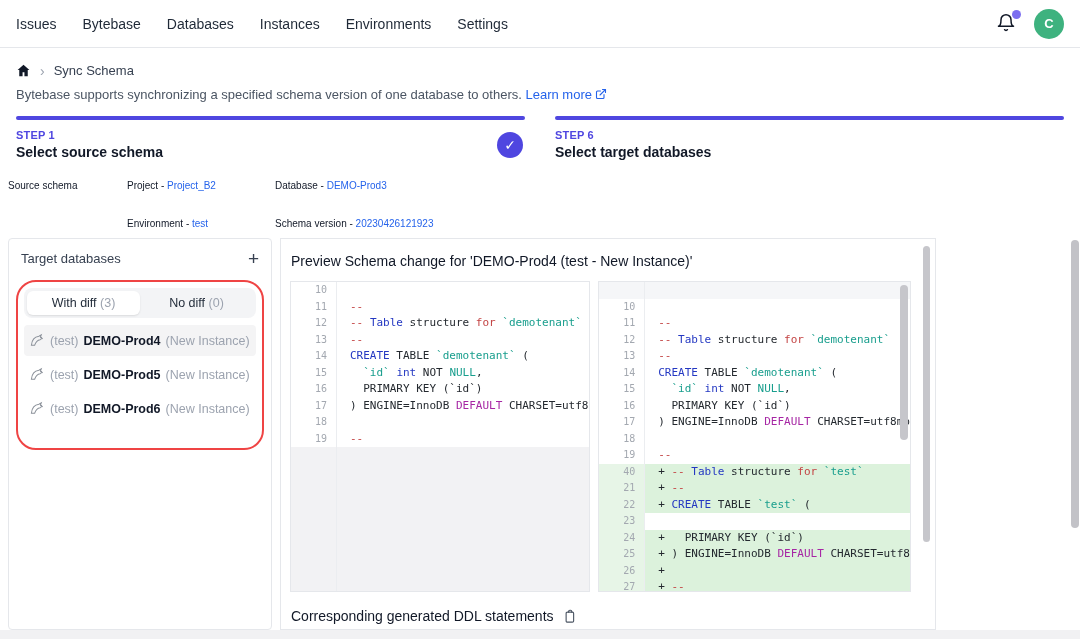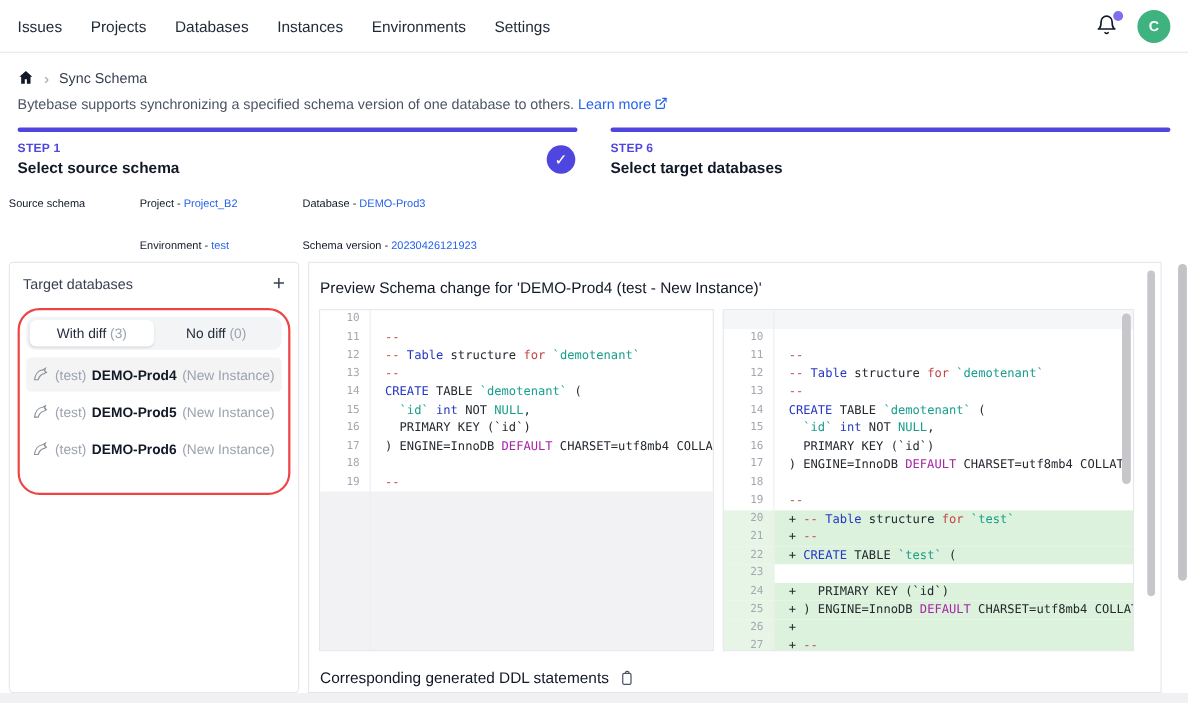--- a/index.html
+++ b/index.html
@@ -55,21 +55,21 @@
   .tab.active{background:#fff;box-shadow:0 1px 2px rgba(0,0,0,.1)}
   .tab .count{color:var(--muted)}
   .db-list{margin-top:7px}
   .db-item{display:flex;align-items:center;gap:5px;padding:8px 6px;font-size:12.5px;border-radius:4px;cursor:pointer;margin-top:3px;white-space:nowrap}
   .db-item.selected{background:#f4f4f5}
   .db-item .env,.db-item .suffix{color:var(--muted)}
   .db-item .name{font-weight:700;color:var(--ink)}
   .db-item svg{width:15px;height:15px;flex:none}
 
   
-  .right-panel{position:absolute;left:280px;top:238px;bottom:9px;width:776px;background:#fff;
+  .right-panel{position:absolute;left:280px;top:238px;bottom:9px;width:656px;background:#fff;
     border:1px solid var(--border);overflow:hidden}
   .preview-title{padding:14px 10px 12px;font-size:14px;color:var(--ink)}
   .diff-wrap{display:flex;gap:8px;margin:0 24px 0 9px}
   .diff-pane{border:1px solid var(--border);display:flex;flex-direction:column;overflow:hidden;height:311px;background:#fff}
   .pane-left{width:359px}
   .pane-right{width:374px;position:relative}
   .drow{display:flex;height:16.5px;line-height:16.5px;flex:none;font-family:"DejaVu Sans Mono",monospace;font-size:11px;white-space:pre}
   .drow .gutter{width:46px;flex:none;text-align:right;padding-right:9px;color:#a3a8b0;border-right:1px solid #ebedf0;font-size:10px}
   .drow .code{flex:1;padding-left:13px;overflow:hidden;color:#24292f}
   .drow.hunk,.drow.spacer{background:#f5f6f8}
@@ -87,21 +87,21 @@
 
   .ddl-row{display:flex;align-items:center;gap:9px;margin:16px 0 0 10px;font-size:14px;color:var(--ink)}
   .ddl-row svg{width:15px;height:15px;cursor:pointer}
 </style>
 </head>
 <body>
 
 <div class="topnav">
   <div class="nav-items">
     <span class="nav-item">Issues</span>
-    <span class="nav-item">Projects</span>
+    <span class="nav-item">Bytebase</span>
     <span class="nav-item">Databases</span>
     <span class="nav-item">Instances</span>
     <span class="nav-item">Environments</span>
     <span class="nav-item">Settings</span>
   </div>
   <div class="nav-right">
     <div class="bell-wrap">
       <svg viewBox="0 0 24 24" fill="none" stroke="#111827" stroke-width="1.8" stroke-linecap="round" stroke-linejoin="round">
         <path d="M18 8a6 6 0 0 0-12 0c0 7-3 8-3 8h18s-3-1-3-8"></path>
           <path d="M13.7 20a2 2 0 0 1-3.4 0"></path>
@@ -215,21 +215,21 @@
         <div class="drow ctx"><div class="gutter">10</div><div class="code"></div></div>
         <div class="drow ctx"><div class="gutter">11</div><div class="code"><span class="tok-r">--</span></div></div>
         <div class="drow ctx"><div class="gutter">12</div><div class="code"><span class="tok-r">-- </span><span class="tok-b">Table</span><span class="tok-p"> structure </span><span class="tok-r">for</span><span class="tok-p"> </span><span class="tok-t">`demotenant`</span></div></div>
         <div class="drow ctx"><div class="gutter">13</div><div class="code"><span class="tok-r">--</span></div></div>
         <div class="drow ctx"><div class="gutter">14</div><div class="code"><span class="tok-b">CREATE</span><span class="tok-p"> TABLE </span><span class="tok-t">`demotenant`</span><span class="tok-p"> (</span></div></div>
         <div class="drow ctx"><div class="gutter">15</div><div class="code"><span class="tok-p">  </span><span class="tok-t">`id`</span><span class="tok-p"> </span><span class="tok-b">int</span><span class="tok-p"> NOT </span><span class="tok-t">NULL</span><span class="tok-p">,</span></div></div>
         <div class="drow ctx"><div class="gutter">16</div><div class="code"><span class="tok-p">  PRIMARY KEY (`id`)</span></div></div>
         <div class="drow ctx"><div class="gutter">17</div><div class="code"><span class="tok-p">) ENGINE=InnoDB </span><span class="tok-m">DEFAULT</span><span class="tok-p"> CHARSET=utf8mb4 COLLATI</span></div></div>
         <div class="drow ctx"><div class="gutter">18</div><div class="code"></div></div>
         <div class="drow ctx"><div class="gutter">19</div><div class="code"><span class="tok-r">--</span></div></div>
-        <div class="drow add"><div class="gutter">20</div><div class="code"><span class="tok-p">+ </span><span class="tok-r">-- </span><span class="tok-b">Table</span><span class="tok-p"> structure </span><span class="tok-r">for</span><span class="tok-p"> </span><span class="tok-t">`test`</span></div></div>
+        <div class="drow add"><div class="gutter">40</div><div class="code"><span class="tok-p">+ </span><span class="tok-r">-- </span><span class="tok-b">Table</span><span class="tok-p"> structure </span><span class="tok-r">for</span><span class="tok-p"> </span><span class="tok-t">`test`</span></div></div>
         <div class="drow add"><div class="gutter">21</div><div class="code"><span class="tok-p">+ </span><span class="tok-r">--</span></div></div>
         <div class="drow add"><div class="gutter">22</div><div class="code"><span class="tok-p">+ </span><span class="tok-b">CREATE</span><span class="tok-p"> TABLE </span><span class="tok-t">`test`</span><span class="tok-p"> (</span></div></div>
         <div class="drow add"><div class="gutter">23</div></div>
         <div class="drow add"><div class="gutter">24</div><div class="code"><span class="tok-p">+ </span><span class="tok-p">  PRIMARY KEY (`id`)</span></div></div>
         <div class="drow add"><div class="gutter">25</div><div class="code"><span class="tok-p">+ </span><span class="tok-p">) ENGINE=InnoDB </span><span class="tok-m">DEFAULT</span><span class="tok-p"> CHARSET=utf8mb4 COLLATI</span></div></div>
         <div class="drow add"><div class="gutter">26</div><div class="code"><span class="tok-p">+ </span></div></div>
         <div class="drow add"><div class="gutter">27</div><div class="code"><span class="tok-p">+ </span><span class="tok-r">--</span></div></div>
       </div>
   </div>
   <div class="ddl-row">

